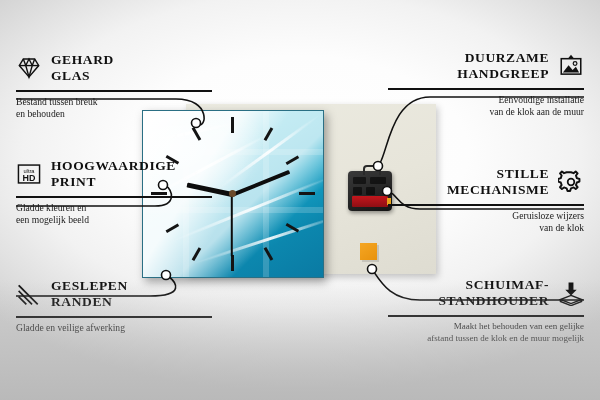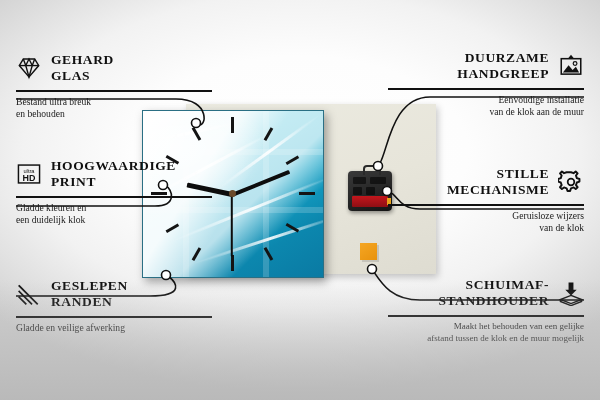--- a/index.html
+++ b/index.html
@@ -133,40 +133,40 @@
               <path d="M12 13 L16 5 L20 13"></path>
         </g>
           </svg>
       </span>
       <span class="ttl">
         <span>GEHARD</span><br><span>GLAS</span>
       </span>
     </div>
     <div class="rule"></div>
     <div class="sub">
-      <span>Bestand ultra breuk</span><br><span>en behouden</span>
+      <span>Bestand tussen breuk</span><br><span>en behouden</span>
     </div>
   </div>
 
   <div class="feat left" style="left:16px;top:158px;">
     <div class="head">
       <span class="ico">
         <svg viewBox="0 0 32 32">
           <rect x="3" y="5" width="26" height="22" fill="none" stroke="currentColor" stroke-width="1.8"></rect>
           <text x="16" y="14.5" font-size="7" font-family="Liberation Sans, sans-serif" text-anchor="middle" fill="currentColor">ultra</text>
           <text x="16" y="24" font-size="11" font-weight="bold" font-family="Liberation Sans, sans-serif" text-anchor="middle" fill="currentColor">HD</text>
         </svg>
       </span>
       <span class="ttl">
         <span>HOOGWAARDIGE</span><br><span>PRINT</span>
       </span>
     </div>
     <div class="rule"></div>
     <div class="sub">
-      <span>Gladde kleuren en</span><br><span>een duidelijk klok</span>
+      <span>Gladde kleuren en</span><br><span>een mogelijk beeld</span>
     </div>
   </div>
 
   <div class="feat left" style="left:16px;top:278px;">
     <div class="head">
       <span class="ico">
         <svg viewBox="0 0 32 32">
             <g stroke="currentColor" stroke-width="2.1" stroke-linecap="square">
           <path d="M4 6 L26 28"></path>
               <path d="M4 13 L19 28"></path>

